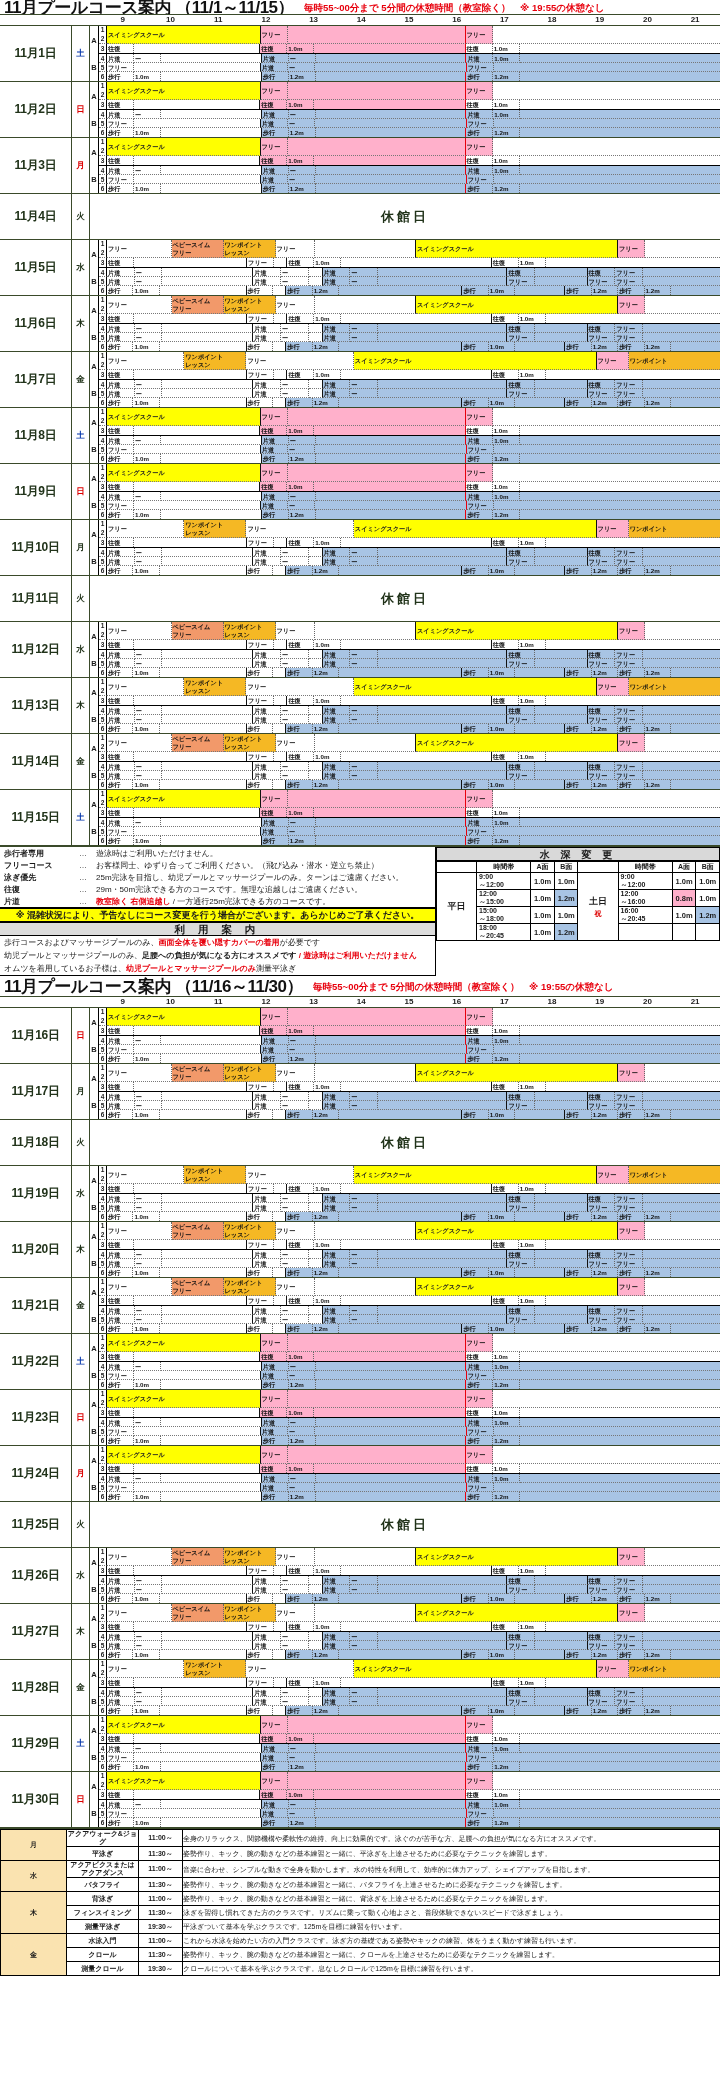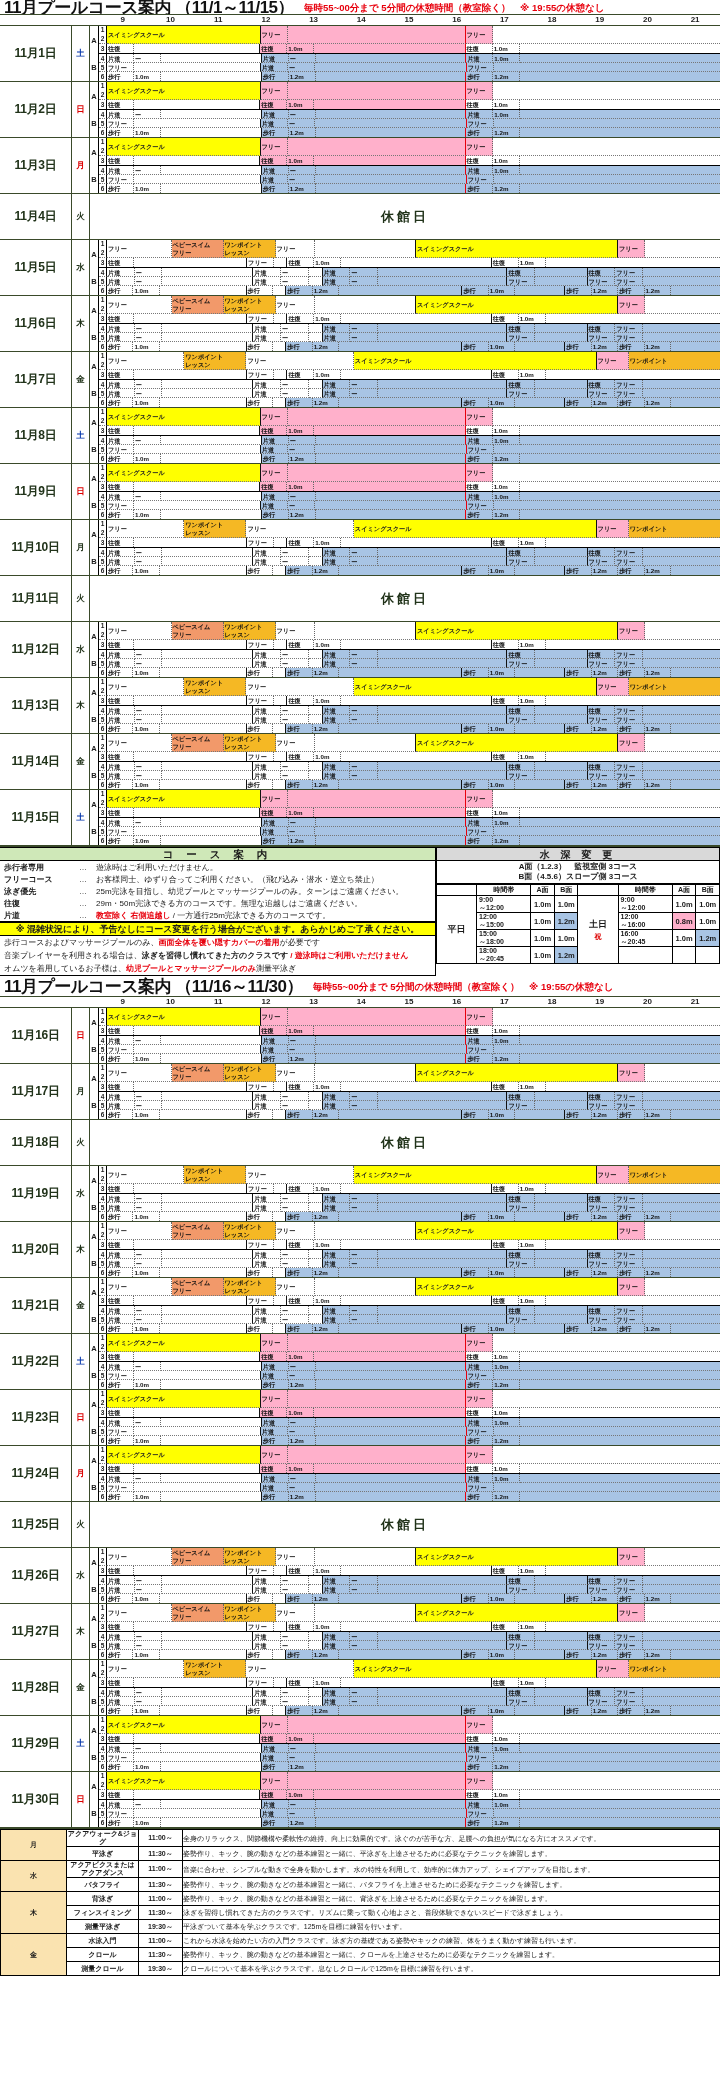--- a/index.html
+++ b/index.html
@@ -1471,21 +1471,20 @@
                 </div>
               </div>
             </div>
           </div>
         </div>
       </div>
     </div>
 
   <div class="lower">
     <div class="lower-left">
-      <div class="bar g">コ ー ス 案 内</div>
       <div class="guide-list" id="guideList">
           <div class="grow">
             <div class="gk">歩行者専用</div>
             <div class="gd">…</div>
             <div class="gv">遊泳時はご利用いただけません。</div>
           </div>
           <div class="grow">
             <div class="gk">フリーコース</div>
             <div class="gd">…</div>
             <div class="gv">お客様同士、ゆずり合ってご利用ください。（飛び込み・潜水・逆立ち禁止）</div>
@@ -1500,32 +1499,29 @@
             <div class="gd">…</div>
             <div class="gv">29m・50m完泳できる方のコースです。無理な追越しはご遠慮ください。</div>
           </div>
           <div class="grow">
             <div class="gk">片道</div>
             <div class="gd">…</div>
             <div class="gv"><span class="r">教室除く 右側追越し</span> / 一方通行25m完泳できる方のコースです。</div>
           </div>
         </div>
       <div class="notice">※ 混雑状況により、予告なしにコース変更を行う場合がございます。あらかじめご了承ください。</div>
+      <div class="bar">利 用 案 内</div>
       <div class="use-list" id="useList">
           <div class="urow"><span class="n">歩行コースおよびマッサージプールのみ、</span><span class="r">画面全体を覆い隠すカバーの着用</span><span class="n">が必要です</span></div>
-          <div class="urow"><span class="n">音楽プレイヤーを利用される場合は、</span><span>泳ぎを習得し慣れてきた方のクラスです</span><span class="r"> / 遊泳時はご利用いただけません</span><span class="n"></span></div>
+          <div class="urow"><span class="n">幼児プールとマッサージプールのみ、</span><span>足腰への負担が気になる方にオススメです</span><span class="r"> / 遊泳時はご利用いただけません</span><span class="n"></span></div>
           <div class="urow"><span class="n">オムツを着用しているお子様は、</span><span class="r">幼児プールとマッサージプールのみ</span><span class="n">測量平泳ぎ</span></div>
         </div>
     </div>
     <div class="lower-right">
       <div class="wd-head">水 深 変 更</div>
-      <div class="wd-sub">
-        <div>A面（1.2.3）　監視室側 3コース</div>
-        <div>B面（4.5.6）スロープ側 3コース</div>
-      </div>
       <table class="wd-table" id="wdTable">
           <tbody>
             <tr>
               <th></th>
               <th>時間帯</th>
               <th>A面</th>
               <th>B面</th>
               <th></th>
               <th>時間帯</th>
               <th>A面</th>

